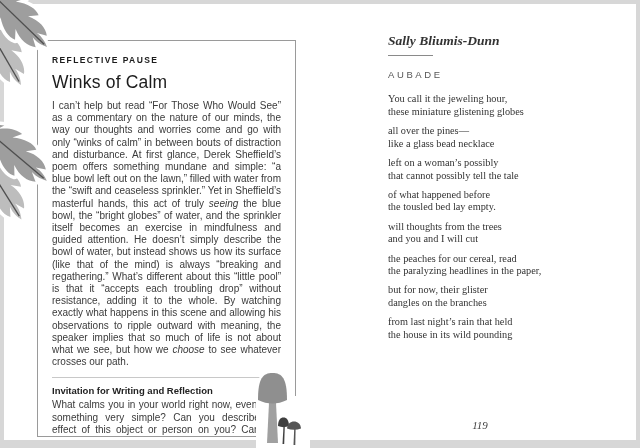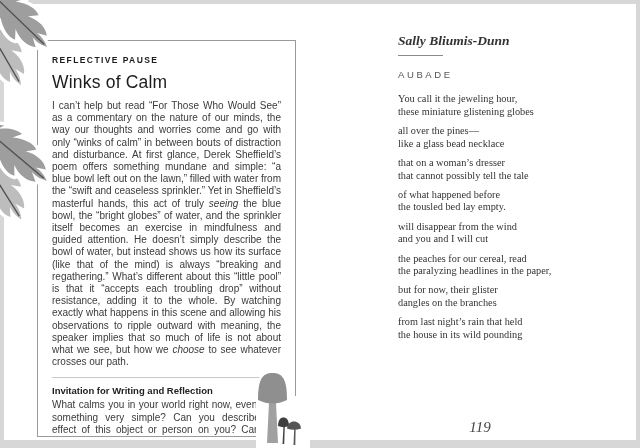--- a/index.html
+++ b/index.html
@@ -16,32 +16,32 @@
   .kicker { font-size:8.5px; font-weight:bold; letter-spacing:1.4px; color:#1c1c1c; }
   .essay-title { font-size:17.5px; font-weight:normal; color:#1c1c1c; margin-top:7px; letter-spacing:0.2px; }
   .body-text { font-size:10px; line-height:12.2px; color:#3a3a3a; text-align:justify;
                margin-top:7px; hyphens:auto; -webkit-hyphens:auto; }
   .body-text em { font-style:italic; }
   .divider { border:none; border-top:1px solid #c8c8c8; margin:9px 0 7px 0; }
   .sub-heading { font-size:9.5px; font-weight:bold; color:#222; }
   .sub-heading + .body-text { margin-top:3px; }
 
   
-  .poem-col { position:absolute; left:398px; top:33px; width:200px; z-index:2;
+  .poem-col { position:absolute; left:388px; top:33px; width:200px; z-index:2;
               font-family:"Liberation Serif","DejaVu Serif",serif; }
   .poet-name { font-size:13.5px; font-style:italic; font-weight:bold; color:#333; }
   .author-rule { width:45px; border-top:1px solid #8a8a8a; margin-top:6px; }
   .poem-title { font-size:9.5px; letter-spacing:2.6px; color:#565656; margin-top:13px;
                 font-family:Liberation Sans, sans-serif; }
   .poem { margin-top:13px; }
   .stanza { margin-bottom:6.5px; }
   .poem-line { font-size:10.3px; line-height:12.7px; color:#333; }
   .page-number { position:absolute; left:390px; top:419px; width:180px; text-align:center;
                  font-family:"Liberation Serif","DejaVu Serif",serif; font-style:italic;
-                 font-size:15px; color:#444; z-index:2; }
+                 font-size:11px; color:#444; z-index:2; }
 
   
   .leaves-svg { position:absolute; left:0; top:0; z-index:5; pointer-events:none; }
   .mushrooms-svg { position:absolute; left:248px; top:362px; z-index:5; pointer-events:none; }
 </style>
 </head>
 <body>
 
 <div>
 
@@ -61,29 +61,29 @@
     <div class="poem">
       <div class="stanza">
         <div class="poem-line">You call it the jeweling hour,</div>
         <div class="poem-line">these miniature glistening globes</div>
       </div>
       <div class="stanza">
         <div class="poem-line">all over the pines—</div>
         <div class="poem-line">like a glass bead necklace</div>
       </div>
       <div class="stanza">
-        <div class="poem-line">that on a woman’s dresser</div>
+        <div class="poem-line">left on a woman’s possibly</div>
         <div class="poem-line">that cannot possibly tell the tale</div>
       </div>
       <div class="stanza">
         <div class="poem-line">of what happened before</div>
         <div class="poem-line">the tousled bed lay empty.</div>
       </div>
       <div class="stanza">
-        <div class="poem-line">will disappear from the wind</div>
+        <div class="poem-line">will thoughts from the trees</div>
         <div class="poem-line">and you and I will cut</div>
       </div>
       <div class="stanza">
         <div class="poem-line">the peaches for our cereal, read</div>
         <div class="poem-line">the paralyzing headlines in the paper,</div>
       </div>
       <div class="stanza">
         <div class="poem-line">but for now, their glister</div>
         <div class="poem-line">dangles on the branches</div>
       </div>

